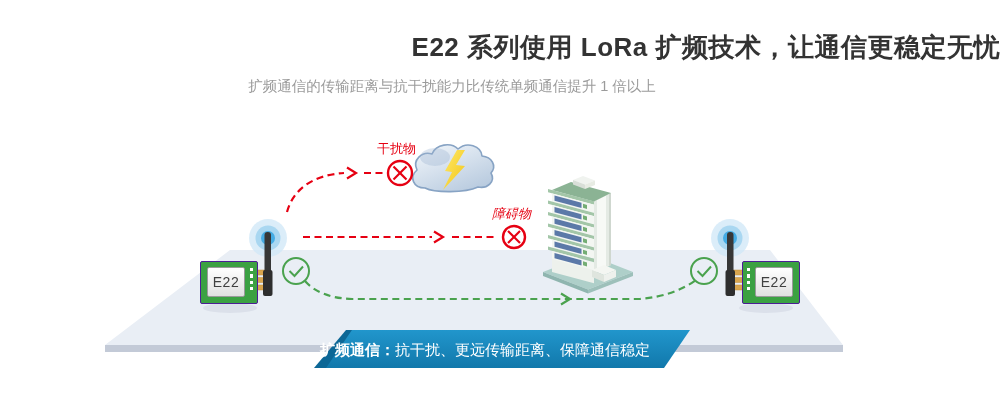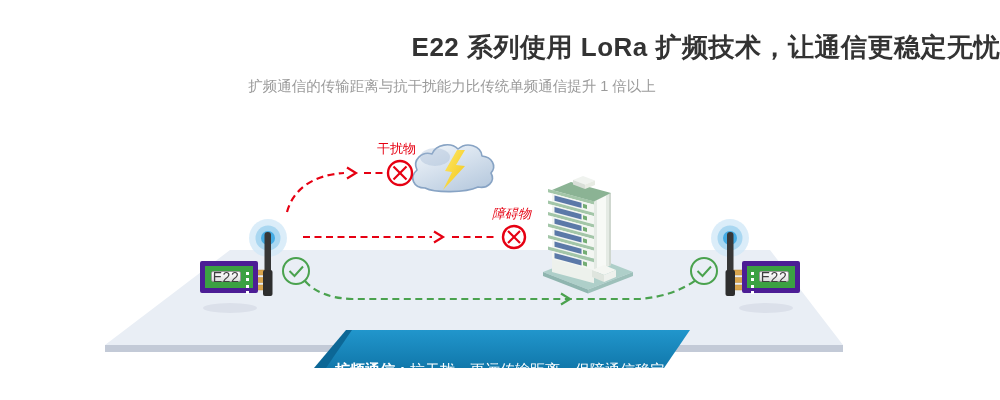--- a/index.html
+++ b/index.html
@@ -17,34 +17,34 @@
             font-size:14.5px;color:#9b9b9b;}
 
   .scene-svg{position:absolute;left:0;top:0;}
 
   .red-stroke{stroke:var(--red);fill:none;}
   .green-stroke{stroke:var(--green);fill:none;}
 
   .diagram-label{position:absolute;font-size:13px;color:var(--red);white-space:nowrap;}
 
   
-  .module{position:absolute;width:58px;height:32px;background:var(--pcb-green);
-          border:5px solid #4c1d95;border-radius:2px;}
+  .module{position:absolute;width:58px;height:43px;background:var(--pcb-green);
+          border:1px solid #4c1d95;border-radius:2px;}
   .module .panel{position:absolute;top:5px;bottom:6px;background:linear-gradient(#ffffff,#e0e0e0);
           border:1px solid #9a9a9a;border-radius:2px;display:flex;align-items:center;justify-content:center;
           font-size:14px;color:#3f3f3f;letter-spacing:0.5px;}
   .module-left .panel{left:6px;right:12px;}
   .module-right .panel{left:12px;right:6px;}
   .pins{position:absolute;top:6px;width:3px;height:23px;
         background:repeating-linear-gradient(#ffffff 0 3px, rgba(0,0,0,0) 3px 6.5px);}
   .module-left .pins{right:4px;}
   .module-right .pins{left:4px;}
 
   .banner-text{position:absolute;left:320px;top:337px;width:360px;height:26px;line-height:26px;
-               text-align:center;font-size:15px;color:#ffffff;white-space:nowrap;margin-top:20px;}
+               font-size:15px;color:#ffffff;white-space:nowrap;}
   .banner-text .prefix{font-weight:bold;}
   .banner-dark-fill{fill:var(--banner-blue-dark);}
 </style>
 </head>
 <body>
 
 <div class="stage">
 
   <div class="title">E22 系列使用 LoRa 扩频技术，让通信更稳定无忧</div>
   <div class="subtitle">扩频通信的传输距离与抗干扰能力比传统单频通信提升 1 倍以上</div>

